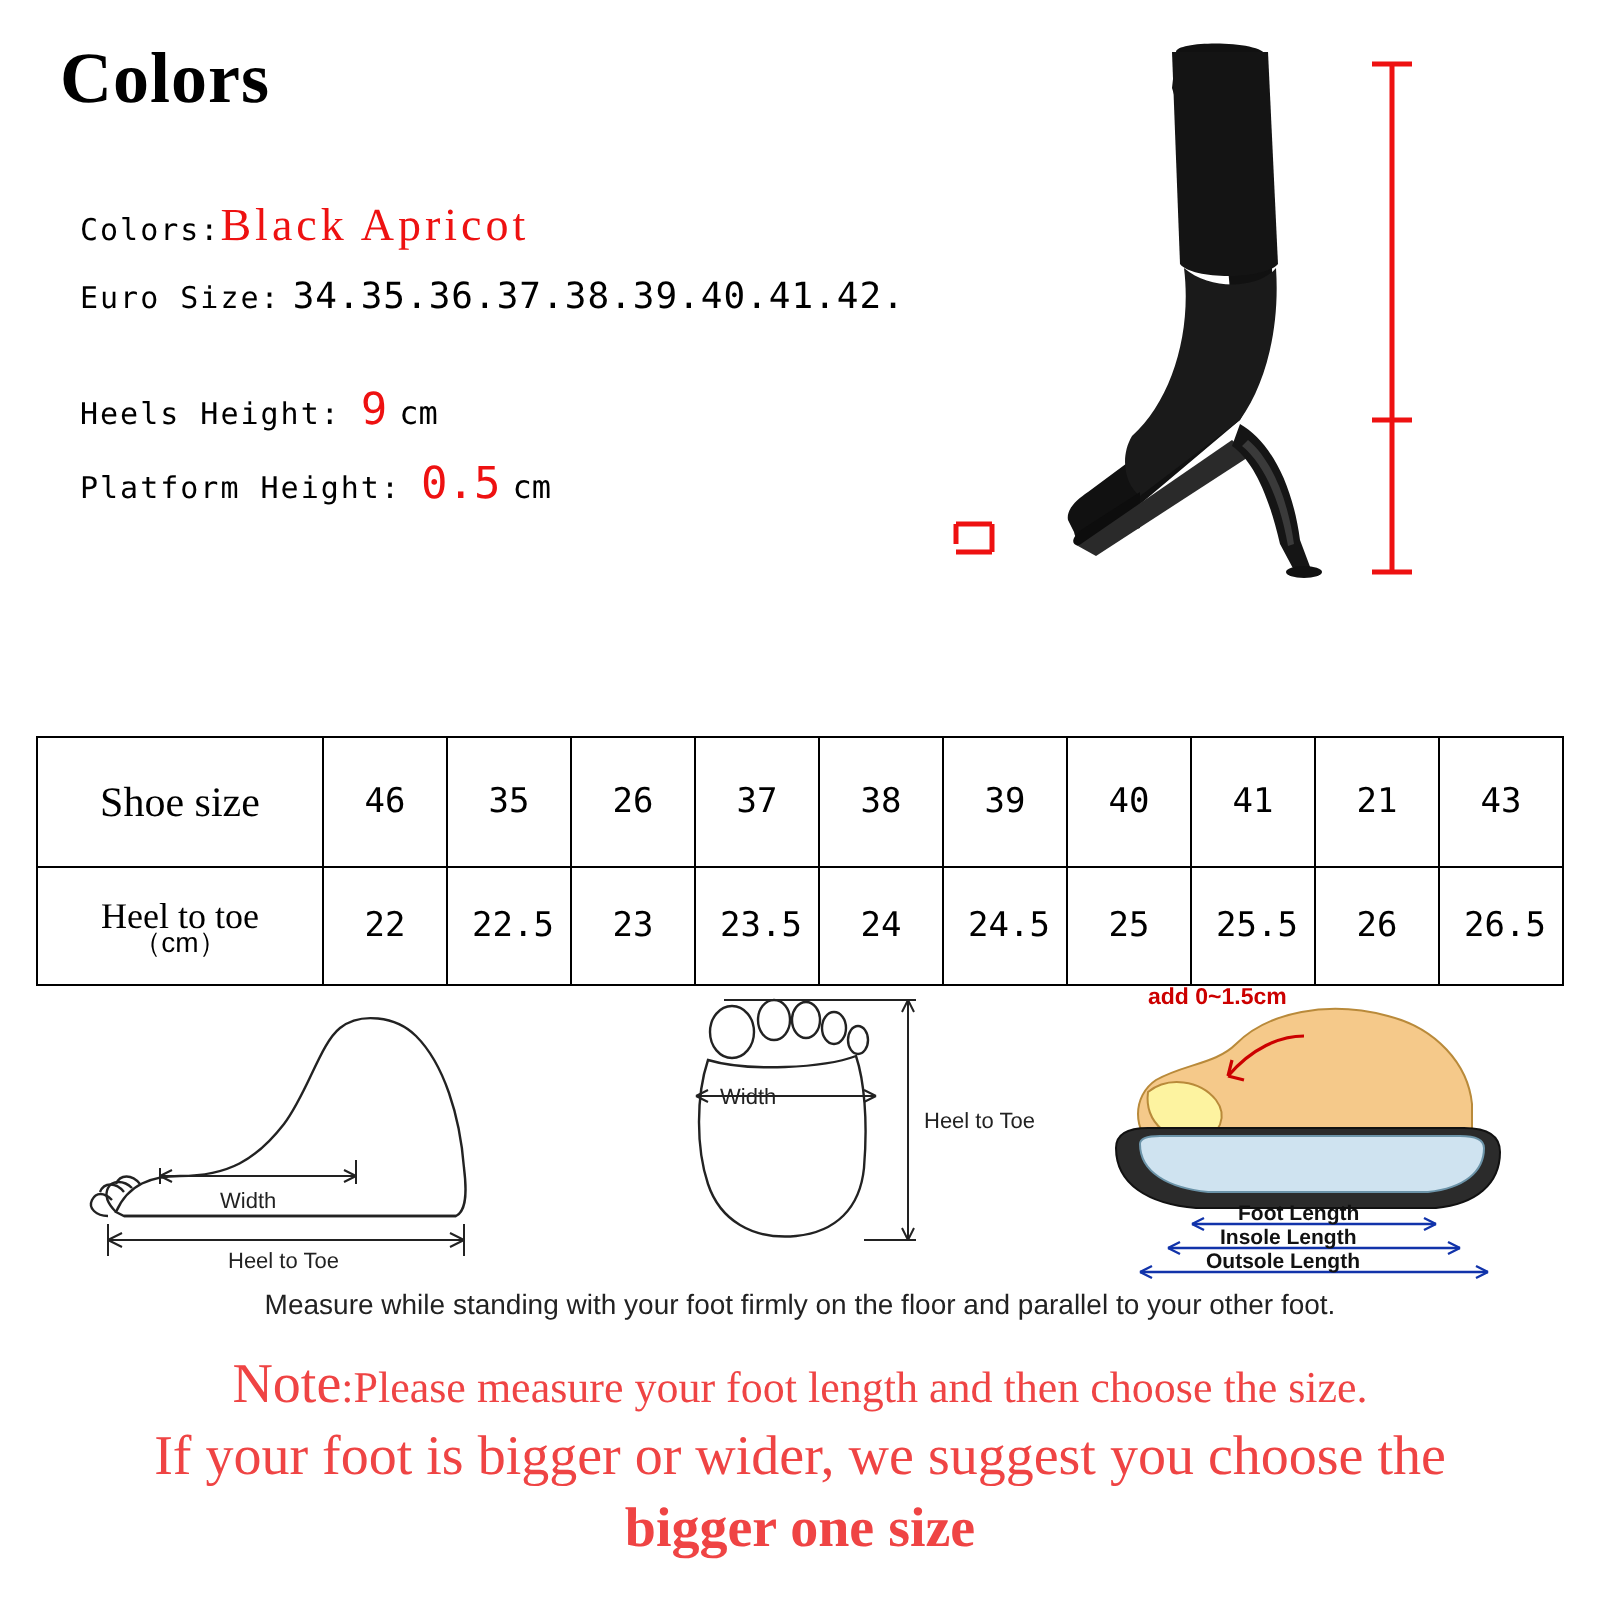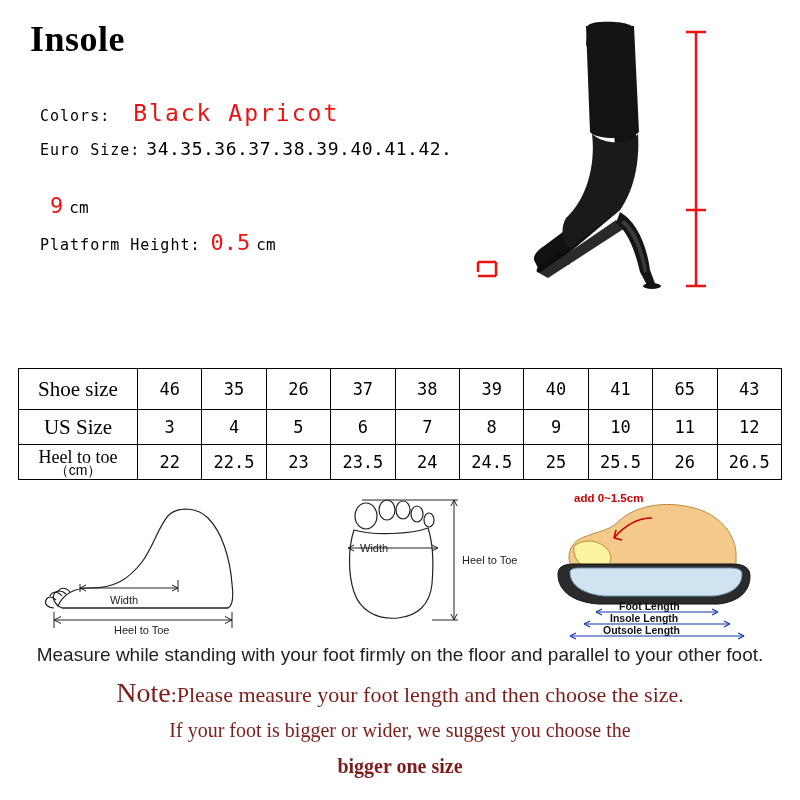--- a/index.html
+++ b/index.html
@@ -48,22 +48,23 @@
     white-space: nowrap;
   }
   .spec-label {
     font-size: 15px;
     letter-spacing: 1px;
   }
   .spec-colors {
     font-size: 23px;
     color: #ee1111;
     letter-spacing: 2px;
-    margin-left: 23px;
+    margin-left: 0;
     font-weight: normal;
+    font-family: Liberation Serif, serif;
   }
   .spec-value-red {
     font-size: 22px;
     color: #ee1111;
     margin-left: 10px;
   }
   .spec-unit {
     font-size: 16px;
     margin-left: 6px;
   }
@@ -92,21 +93,21 @@
     width: 764px;
     border-collapse: collapse;
     table-layout: fixed;
   }
   .size-table td {
     border: 1px solid #000;
     text-align: center;
     font-family: "DejaVu Sans Mono", monospace;
     font-size: 17px;
     height: 34px;
-    padding: 0;
+    padding: 12px;
   }
   .size-table tr.r1 td { height: 40px; }
   .size-table td.hdr {
     font-family: "Liberation Serif", serif;
     font-size: 21px;
     width: 118px;
   }
   .size-table td.hdr small {
     display: block;
     font-size: 14px;
@@ -130,65 +131,66 @@
   }
   .diagrams svg { display: block; }
 
   .measure-note {
     position: absolute;
     left: 0;
     top: 644px;
     width: 800px;
     text-align: center;
     font-family: "Liberation Sans", sans-serif;
-    font-size: 19px;
+    font-size: 14px;
     color: #222;
   }
 
   
   .note {
     position: absolute;
     left: 0;
     top: 676px;
     width: 800px;
     text-align: center;
     font-family: "Liberation Serif", serif;
-    color: #7f1d1d;
+    color: #ef4444;
   }
   .note-line1 {
     font-size: 22px;
     line-height: 34px;
   }
   .note-line1 .note-word {
     font-size: 28px;
   }
   .note-line2, .note-line3 {
-    font-size: 20px;
+    font-size: 28px;
     line-height: 36px;
   }
   .note-line3 { text-align: center; font-weight: bold; }
 </style>
 </head>
 <body>
 
 <div class="page">
 
-  <div class="brand">Insole</div>
+  <div class="brand">Colors</div>
 
   <div class="spec">
     <div class="spec-row">
       <span class="spec-label">Colors:</span>
       <span class="spec-colors">Black  Apricot</span>
     </div>
     <div class="spec-row">
       <span class="spec-label">Euro Size:</span>
       <span class="spec-sizes">34.35.36.37.38.39.40.41.42.</span>
     </div>
     <div class="spec-gap"></div>
     <div class="spec-row">
+      <span class="spec-label">Heels Height:</span>
       <span class="spec-value-red">9</span>
       <span class="spec-unit">cm</span>
     </div>
     <div class="spec-row">
       <span class="spec-label">Platform Height:</span>
       <span class="spec-value-red">0.5</span>
       <span class="spec-unit">cm</span>
     </div>
   </div>
 
@@ -239,35 +241,22 @@
       <tr class="r1">
         <td class="hdr">Shoe size</td>
         <td>46</td>
         <td>35</td>
         <td>26</td>
         <td>37</td>
         <td>38</td>
         <td>39</td>
         <td>40</td>
         <td>41</td>
-        <td>65</td>
+        <td>21</td>
         <td>43</td>
-      </tr>
-      <tr>
-        <td class="hdr">US Size</td>
-        <td>3</td>
-        <td>4</td>
-        <td>5</td>
-        <td>6</td>
-        <td>7</td>
-        <td>8</td>
-        <td>9</td>
-        <td>10</td>
-        <td>11</td>
-        <td>12</td>
       </tr>
       <tr>
         <td class="hdr">
           <span class="hdr-main">Heel to toe</span>
           <small>（cm）</small>
         </td>
         <td>22</td>
         <td>22.5</td>
         <td>23</td>
         <td>23.5</td>

